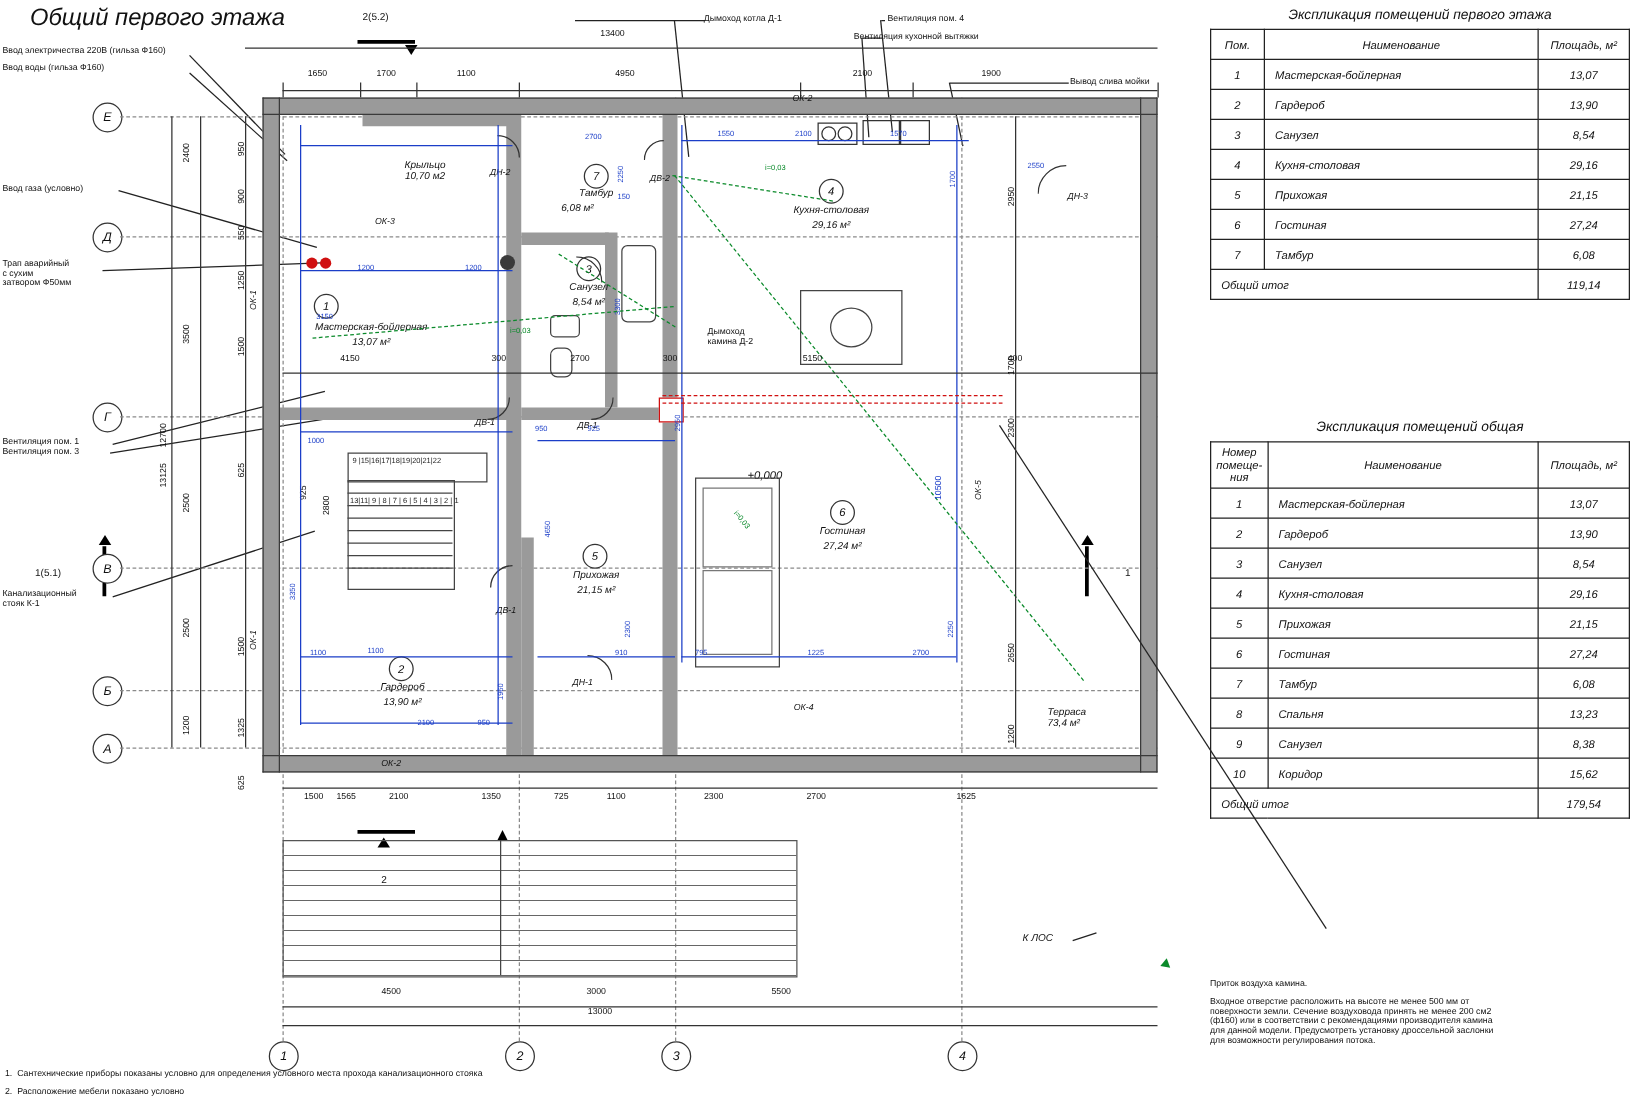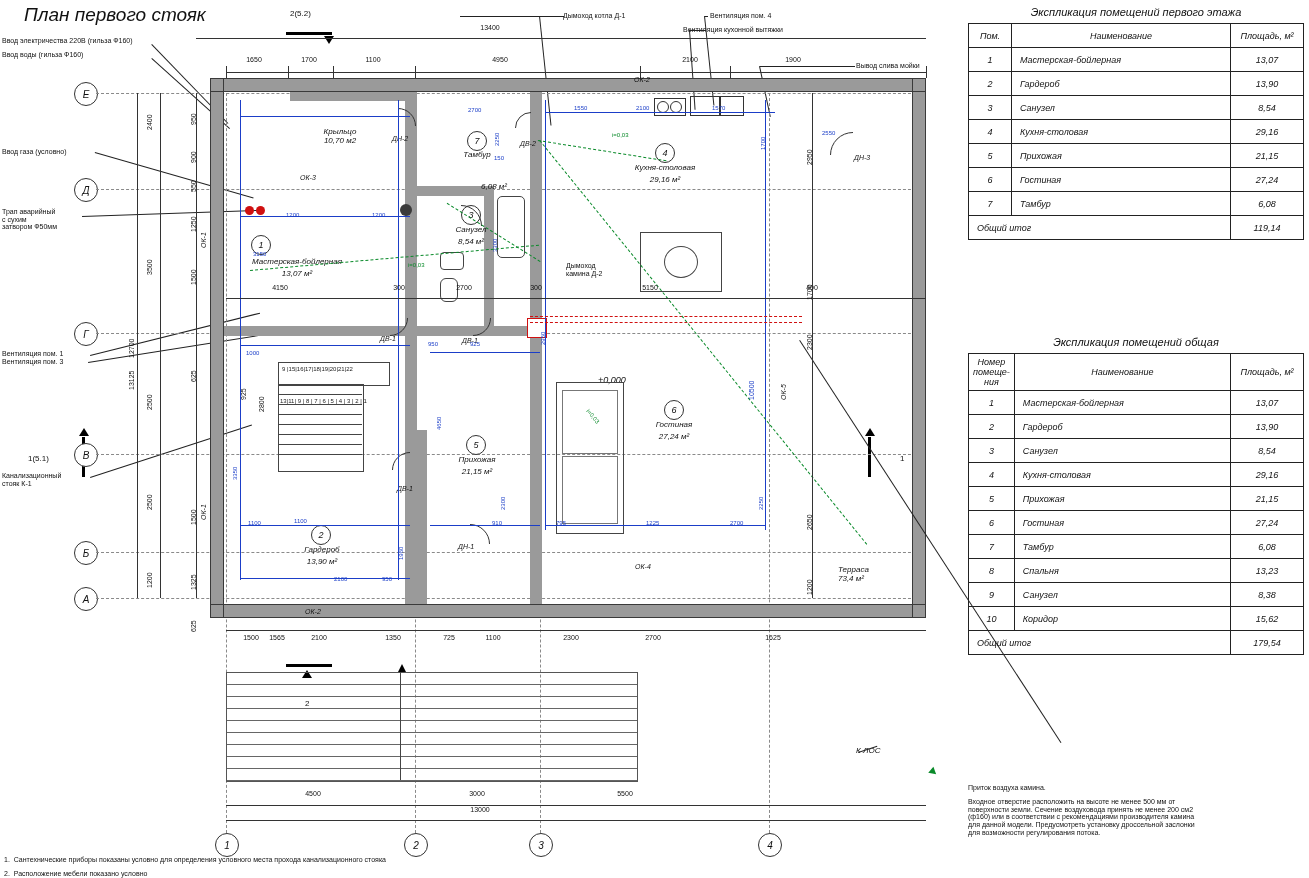--- a/index.html
+++ b/index.html
@@ -51,21 +51,21 @@
   .tot td{font-weight:normal;}
   .terr{
     background:repeating-linear-gradient(0deg,#666 0 1px,transparent 1px 12px);
   }
 </style>
 </head>
 <body>
 
 <div class="root">
 
-  <div class="abs title" style="left:24px;top:4px;">План первого стояк</div>
+  <div class="abs title" style="left:24px;top:4px;">Общий первого этажа</div>
 
   <div class="abs t7" style="left:2px;top:37px;">Ввод электричества 220В (гильза Ф160)</div>
   <div class="abs t7" style="left:2px;top:51px;">Ввод воды (гильза Ф160)</div>
   <div class="abs t7" style="left:2px;top:148px;">Ввод газа (условно)</div>
   <div class="abs t7" style="left:2px;top:208px;">Трап аварийный
 с сухим
 затвором Ф50мм</div>
   <div class="abs t7" style="left:2px;top:350px;">Вентиляция пом. 1
 Вентиляция пом. 3</div>
   <div class="abs t7" style="left:2px;top:472px;">Канализационный
@@ -227,21 +227,21 @@
   <div class="rcirc" style="left:466px;top:435px;width:18px;height:18px;">5</div>
   <div class="abs t8 ital ctr" style="left:432px;top:456px;width:90px;">Прихожая</div>
   <div class="abs t8 ital ctr" style="left:432px;top:468px;width:90px;">21,15 м²</div>
 
   <div class="rcirc" style="left:664px;top:400px;width:18px;height:18px;">6</div>
   <div class="abs t8 ital ctr" style="left:620px;top:421px;width:108px;">Гостиная</div>
   <div class="abs t8 ital ctr" style="left:620px;top:433px;width:108px;">27,24 м²</div>
 
   <div class="rcirc" style="left:467px;top:131px;width:18px;height:18px;">7</div>
   <div class="abs t8 ital ctr" style="left:437px;top:151px;width:80px;">Тамбур</div>
-  <div class="abs t8 ital ctr" style="left:454px;top:163px;width:80px;margin-top:20px;">6,08 м²</div>
+  <div class="abs t8 ital ctr" style="left:422px;top:163px;width:80px;">6,08 м²</div>
 
   <div class="abs t" style="left:598px;top:375px;font-style:italic;">+0,000</div>
 
   <div class="abs t7 ital" style="left:634px;top:76px;">ОК-2</div>
   <div class="abs t7 ital" style="left:300px;top:174px;">ОК-3</div>
   <div class="abs t7 ital" style="left:200px;top:248px;transform:rotate(-90deg);transform-origin:0 0;">ОК-1</div>
   <div class="abs t7 ital" style="left:200px;top:520px;transform:rotate(-90deg);transform-origin:0 0;">ОК-1</div>
   <div class="abs t7 ital" style="left:635px;top:563px;">ОК-4</div>
   <div class="abs t7 ital" style="left:305px;top:608px;">ОК-2</div>
   <div class="abs t7 ital" style="left:780px;top:400px;transform:rotate(-90deg);transform-origin:0 0;">ОК-5</div>
@@ -349,21 +349,21 @@
 
   <div class="dash-green" style="left:250px;top:270px;width:290px;transform:rotate(-5deg);"></div>
   <div class="dash-green" style="left:540px;top:262px;width:110px;transform:rotate(-148deg);"></div>
   <div class="dash-green" style="left:538px;top:140px;width:130px;transform:rotate(9deg);"></div>
   <div class="dash-green" style="left:540px;top:140px;width:520px;transform:rotate(51deg);"></div>
   <div class="abs t6 green" style="left:590px;top:408px;transform:rotate(51deg);transform-origin:0 0;">i=0,03</div>
   <div class="abs t6 green" style="left:408px;top:262px;">i=0,03</div>
   <div class="abs t6 green" style="left:612px;top:132px;">i=0,03</div>
   <div class="abs" style="left:930px;top:768px;width:0;height:0;border-left:7px solid #0a8a2a;border-top:4px solid transparent;border-bottom:4px solid transparent;transform:rotate(40deg);"></div>
 
-  <div class="abs t8 ital" style="left:856px;top:747px;">К ЛОС</div>
+  <div class="abs t8 ital" style="left:818px;top:747px;">К ЛОС</div>
   <div class="leader" style="left:858px;top:752px;width:20px;transform:rotate(-18deg);"></div>
   <div class="leader" style="left:800px;top:340px;width:480px;transform:rotate(57deg);"></div>
 
   <div class="dimline" style="left:226px;top:298px;width:700px;"></div>
   <div class="abs t7 ctr" style="left:250px;top:284px;width:60px;">4150</div>
   <div class="abs t7 ctr" style="left:375px;top:284px;width:48px;">300</div>
   <div class="abs t7 ctr" style="left:434px;top:284px;width:60px;">2700</div>
   <div class="abs t7 ctr" style="left:512px;top:284px;width:48px;">300</div>
   <div class="abs t7 ctr" style="left:620px;top:284px;width:60px;">5150</div>
   <div class="abs t7 ctr" style="left:788px;top:284px;width:48px;">400</div>

